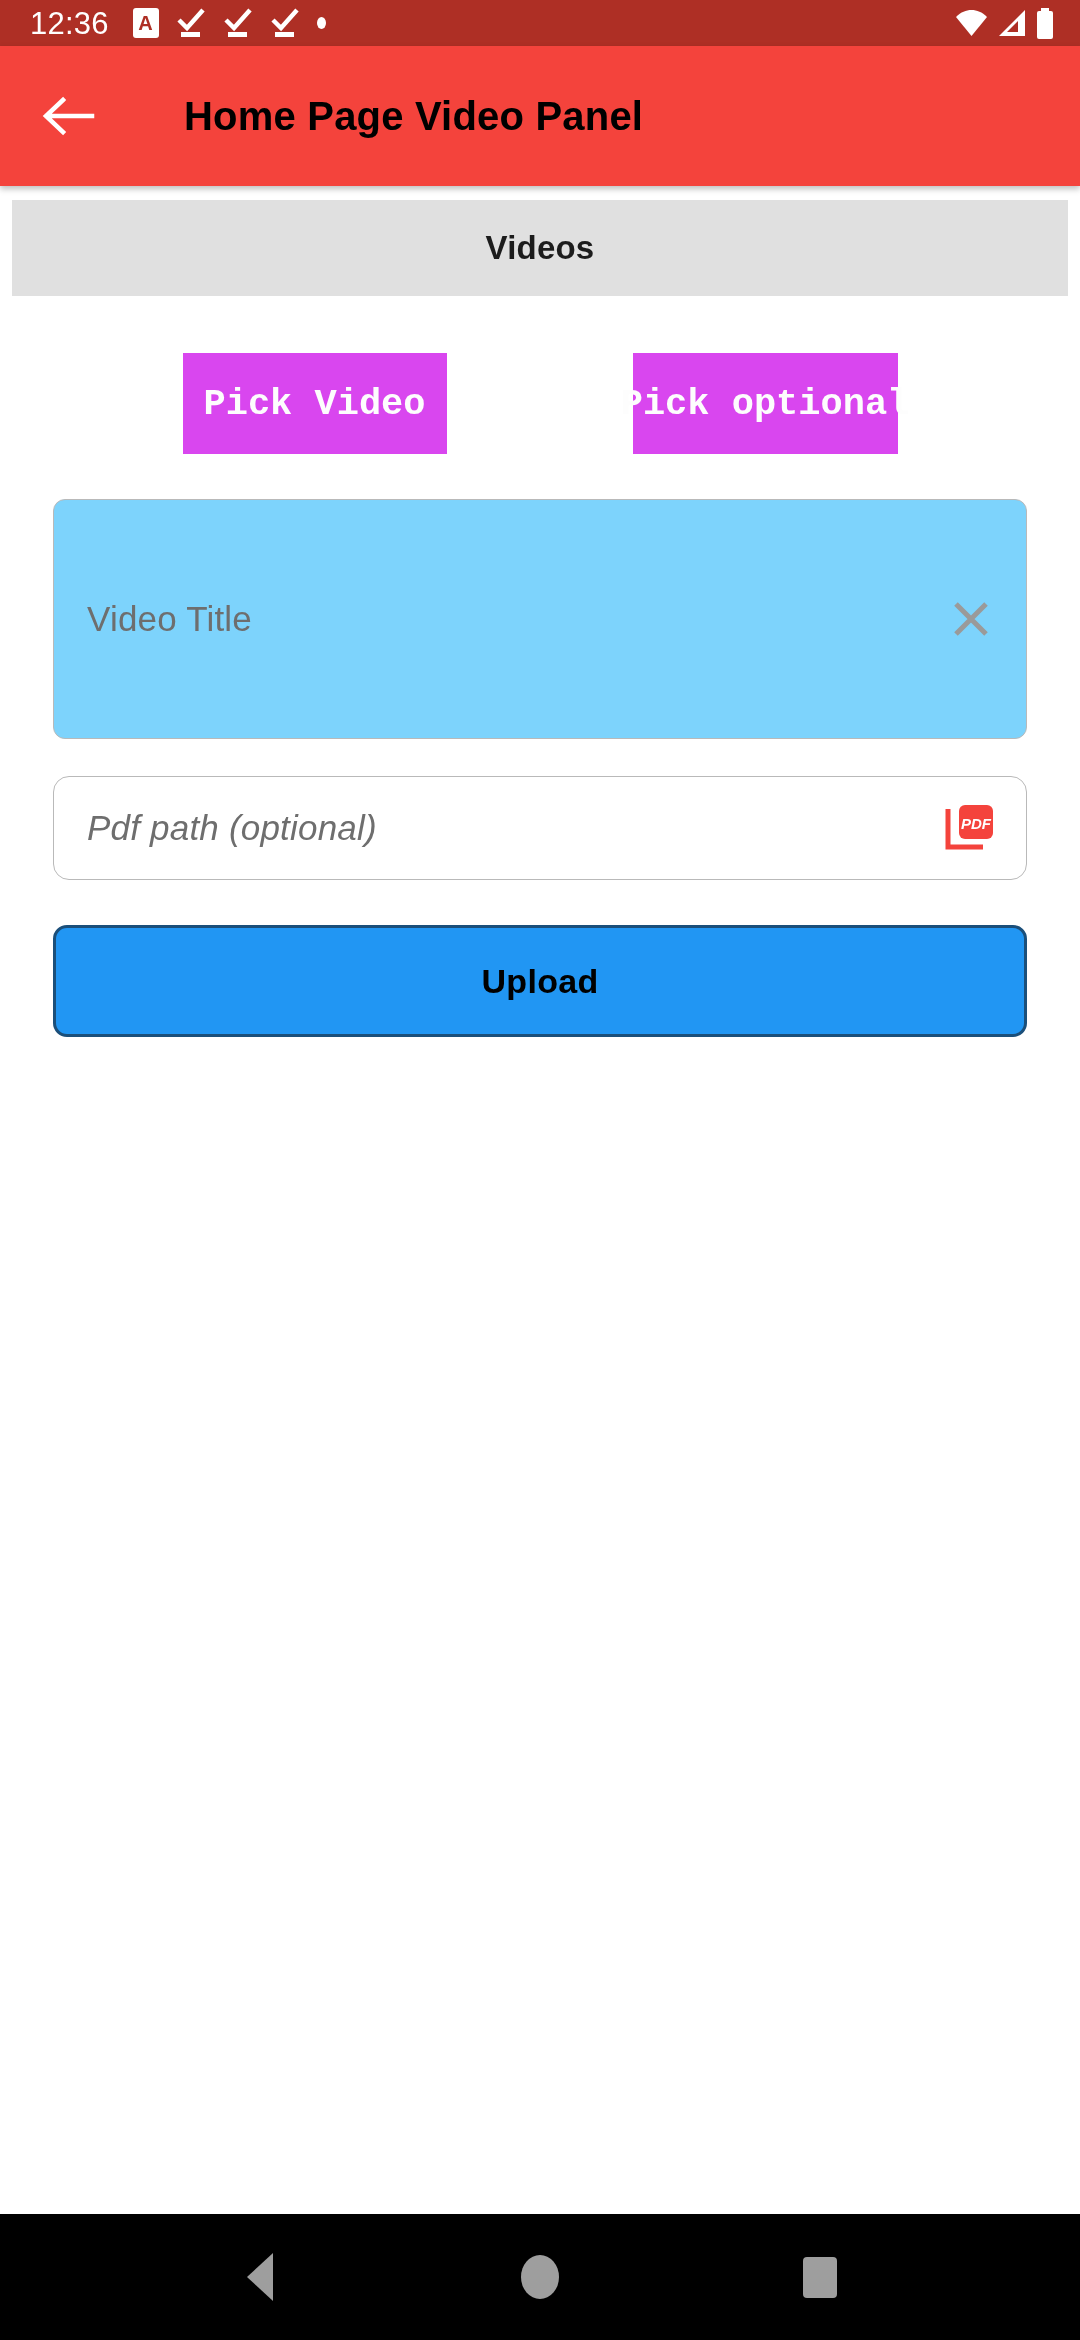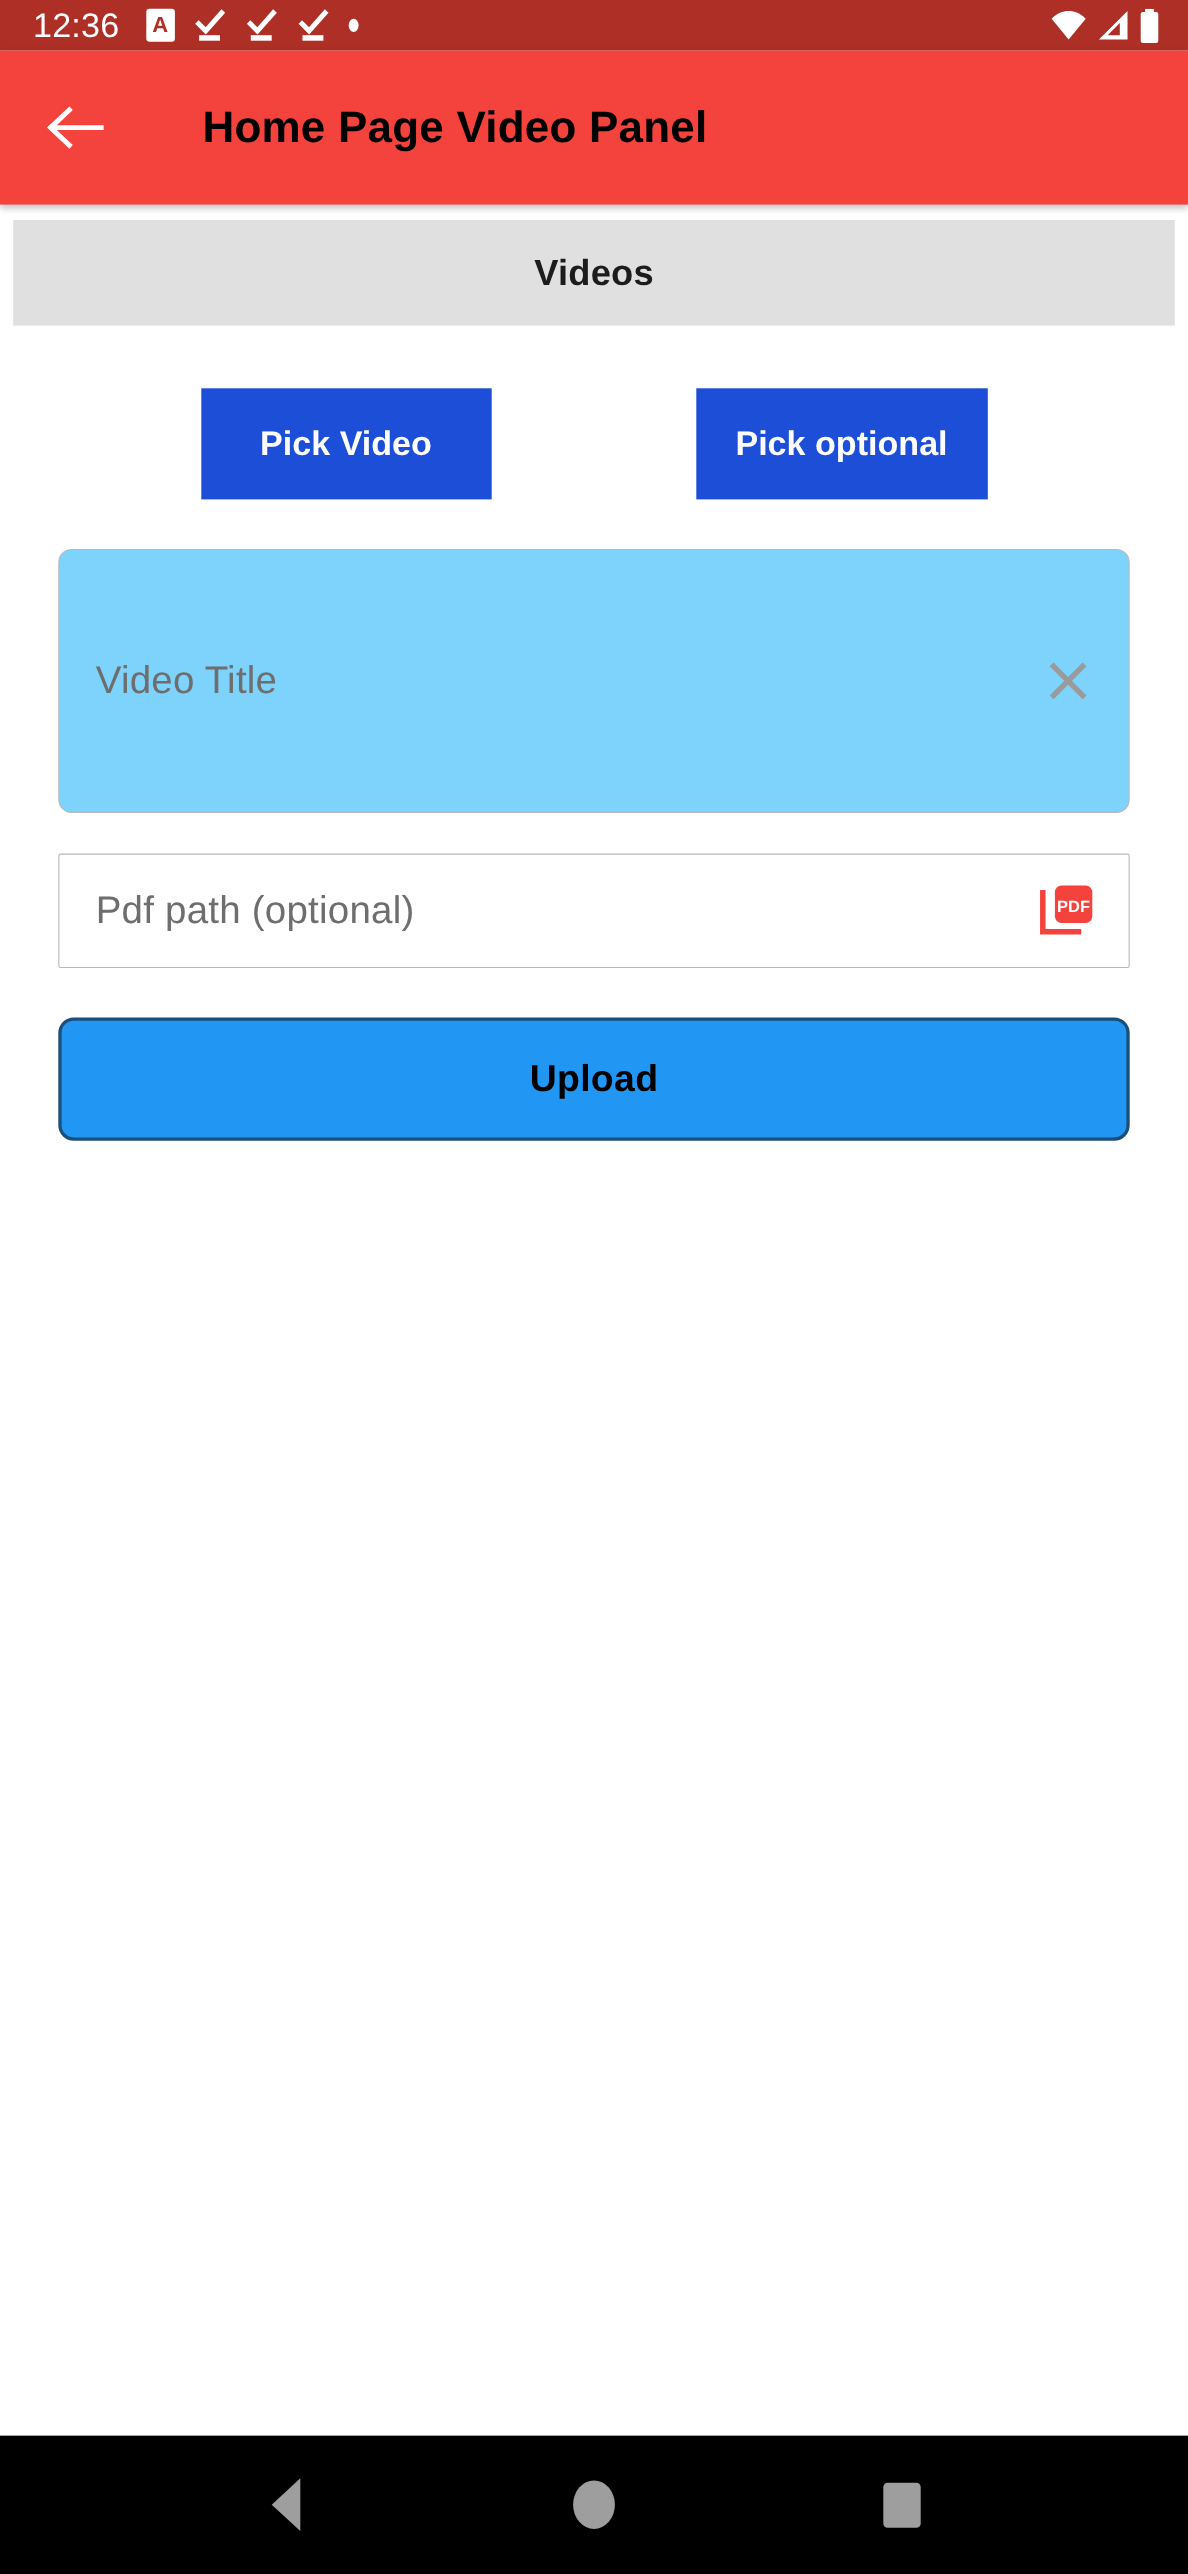--- a/index.html
+++ b/index.html
@@ -118,27 +118,27 @@
   }
 
   .pick-row {
     margin-top: 57px;
     display: flex;
     justify-content: center;
     gap: 186px;
     padding: 0 40px;
   }
   .pick-btn {
-    background: #1d4ed8;
+    background: #d946ef;
     color: #fdfdfd;
     border: none;
     height: 101px;
-    font-size: 31px;
-    font-weight: bold;
-    font-family: Liberation Sans, sans-serif;
+    font-size: 37px;
+    font-weight: bold;
+    font-family: Liberation Mono, monospace;
     display: flex;
     align-items: center;
     justify-content: center;
     cursor: pointer;
     white-space: nowrap;
   }
   .pick-btn.video { width: 264px; }
   .pick-btn.thumb { width: 265px; }
 
   .field-wrap {
@@ -165,25 +165,26 @@
     margin-left: auto;
     width: 46px; height: 46px;
     display: flex; align-items: center; justify-content: center;
     cursor: pointer;
   }
 
   .pdf-field {
     margin-top: 37px;
     height: 104px;
     border: 1.5px solid #b9b9b9;
-    border-radius: 2px;
+    border-radius: 16px;
     background: #ffffff;
     display: flex;
     align-items: center;
     padding: 0 28px 0 33px;
+    font-style: italic;
   }
   .pdf-placeholder {
     font-size: 35px;
     color: #6e6e6e;
     letter-spacing: 0.2px;
   }
   .pdf-icon {
     margin-left: auto;
     width: 56px; height: 56px;
     display: flex; align-items: center; justify-content: center;

